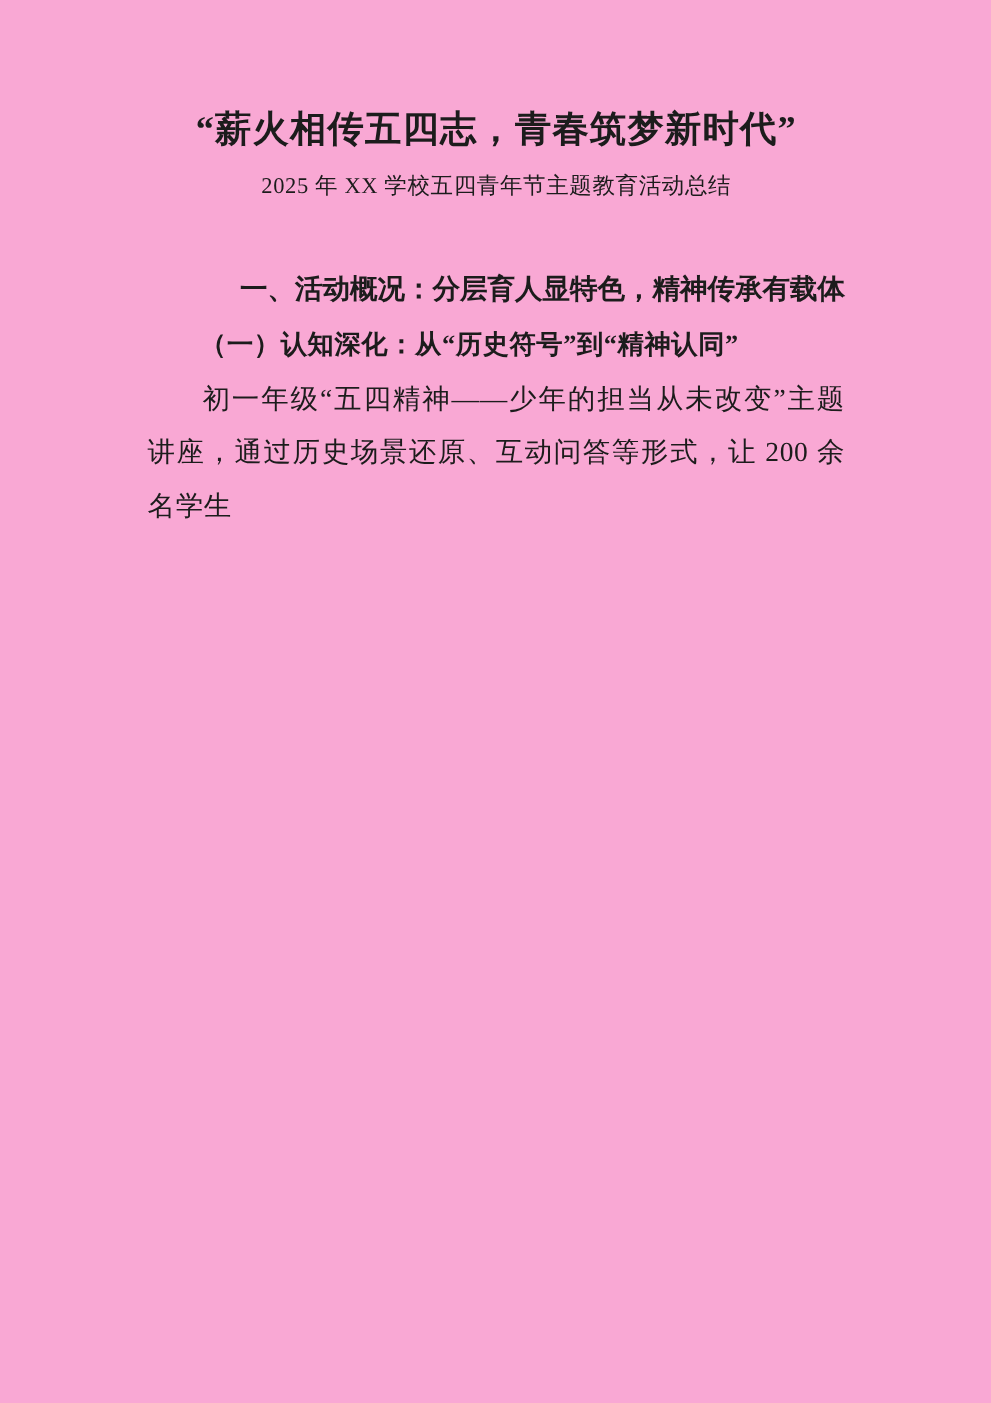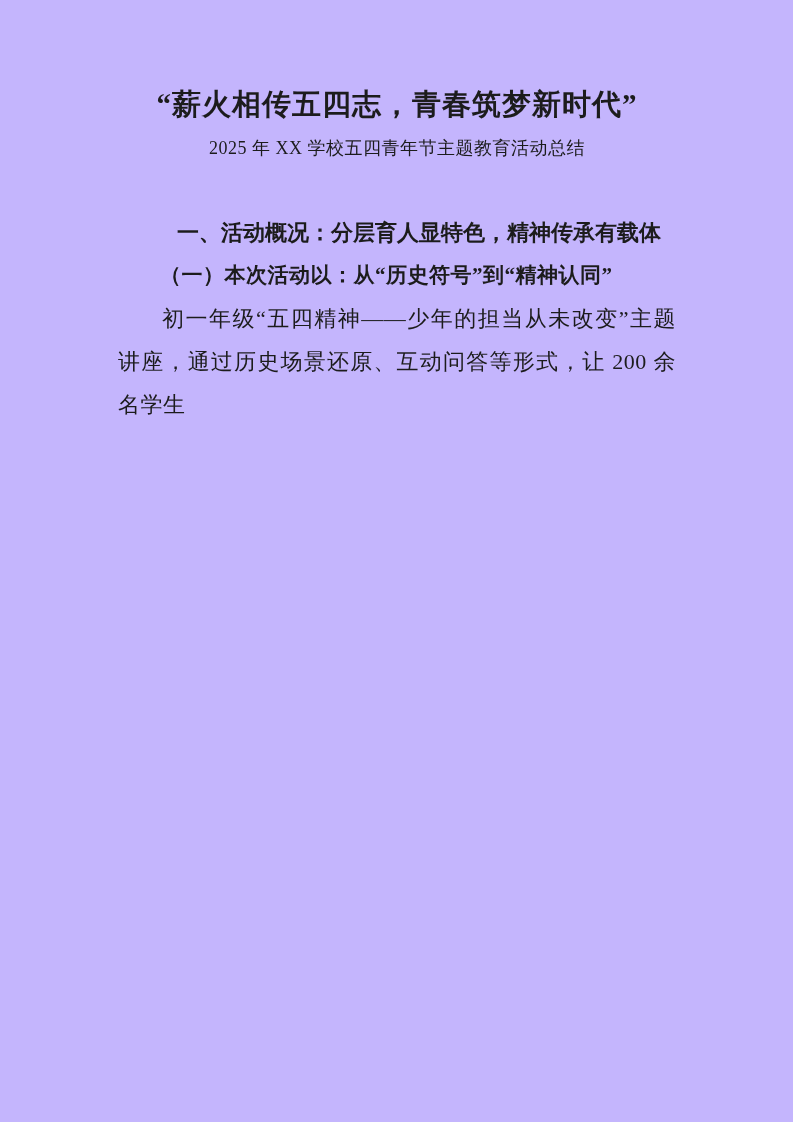--- a/index.html
+++ b/index.html
@@ -4,21 +4,21 @@
 <style>
   html, body {
     margin: 0;
     padding: 0;
     background: #ffffff;
   }
   .page {
     position: relative;
     width: 793px;
     height: 1122px;
-    background: #c4b5fd;
+    background: #f9a8d4;
     overflow: hidden;
     box-sizing: border-box;
     color: #1c1c1c;
     font-family: "Liberation Serif", "DejaVu Serif", serif;
   }
   .content {
     box-sizing: border-box;
     padding: 0 117px 0 118px;
   }
   .doc-title {
@@ -47,39 +47,39 @@
   .doc-body p {
     margin: 0;
     font-size: 22px;
     line-height: 43px;
     text-align: justify;
     text-justify: inter-character;
     text-indent: 2em;
     letter-spacing: 0.5px;
   }
   .doc-body p.heading1 {
-    font-family: Liberation Sans, sans-serif;
+    font-family: Liberation Mono, monospace;
     font-weight: 700;
     letter-spacing: 0px;
-    text-align: center;
+    text-align: right;
   }
   .doc-body p.heading2 {
     font-family: "Liberation Serif", "DejaVu Serif", serif;
     font-weight: 600;
     font-size: 21px;
     text-align: left;
   }
 </style>
 </head>
 <body>
 
 <div class="page">
   <div class="content">
     <h1 class="doc-title">“薪火相传五四志，青春筑梦新时代”</h1>
     <h2 class="doc-subtitle">2025 年 XX 学校五四青年节主题教育活动总结</h2>
 
     <div class="doc-body">
       <p class="heading1">一、活动概况：分层育人显特色，精神传承有载体</p>
-      <p class="heading2">（一）本次活动以：从“历史符号”到“精神认同”</p>
+      <p class="heading2">（一）认知深化：从“历史符号”到“精神认同”</p>
       <p class="body">初一年级“五四精神——少年的担当从未改变”主题讲座，通过历史场景还原、互动问答等形式，让 200 余名学生</p>
     </div>
   </div>
 </div>
 
 </body></html>

